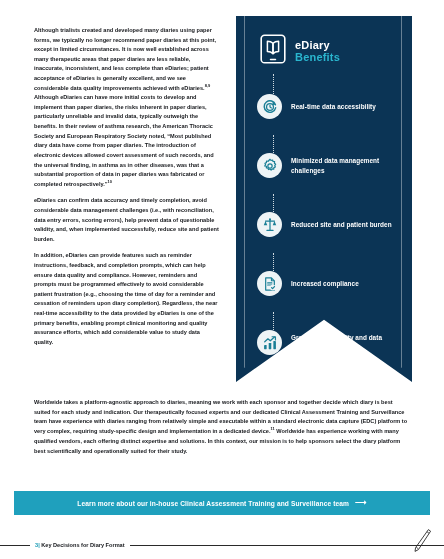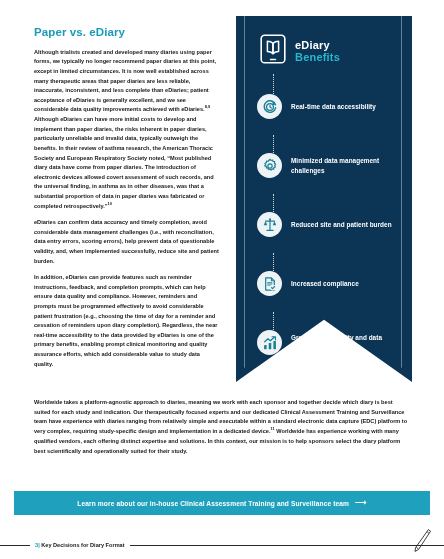--- a/index.html
+++ b/index.html
@@ -213,21 +213,20 @@
     width: 22px;
     height: 26px;
   }
 </style>
 </head>
 <body>
 
 <div class="page">
 
   <div class="left-col">
-    <h1 class="section-title">Paper vs. eDiary</h1>
 
     <p class="body-p"><span>Although trialists created and developed many diaries using paper forms, we typically no longer recommend paper diaries at this point, except in limited circumstances. It is now well established across many therapeutic areas that paper diaries are less reliable, inaccurate, inconsistent, and less complete than eDiaries; patient acceptance of eDiaries is generally excellent, and we see considerable data quality improvements achieved with eDiaries.</span><sup>8,9</sup><span> Although eDiaries can have more initial costs to develop and implement than paper diaries, the risks inherent in paper diaries, particularly unreliable and invalid data, typically outweigh the benefits. In their review of asthma research, the American Thoracic Society and European Respiratory Society noted, “Most published diary data have come from paper diaries. The introduction of electronic devices allowed covert assessment of such records, and the universal finding, in asthma as in other diseases, was that a substantial proportion of data in paper diaries was fabricated or completed retrospectively.”</span><sup>10</sup></p>
 
     <p class="body-p">eDiaries can confirm data accuracy and timely completion, avoid considerable data management challenges (i.e., with reconciliation, data entry errors, scoring errors), help prevent data of questionable validity, and, when implemented successfully, reduce site and patient burden.</p>
 
     <p class="body-p">In addition, eDiaries can provide features such as reminder instructions, feedback, and completion prompts, which can help ensure data quality and compliance. However, reminders and prompts must be programmed effectively to avoid considerable patient frustration (e.g., choosing the time of day for a reminder and cessation of reminders upon diary completion). Regardless, the near real-time accessibility to the data provided by eDiaries is one of the primary benefits, enabling prompt clinical monitoring and quality assurance efforts, which add considerable value to study data quality.</p>
   </div>
 
   <div class="full-col">
     <p class="body-p"><span>Worldwide takes a platform-agnostic approach to diaries, meaning we work with each sponsor and together decide which diary is best suited for each study and indication. Our therapeutically focused experts and our dedicated Clinical Assessment Training and Surveillance team have experience with diaries ranging from relatively simple and executable within a standard electronic data capture (EDC) platform to very complex, requiring study-specific design and implementation in a dedicated device.</span><sup>11</sup><span> Worldwide has experience working with many qualified vendors, each offering distinct expertise and solutions. In this context, our mission is to help sponsors select the diary platform best scientifically and operationally suited for their study.</span></p>

